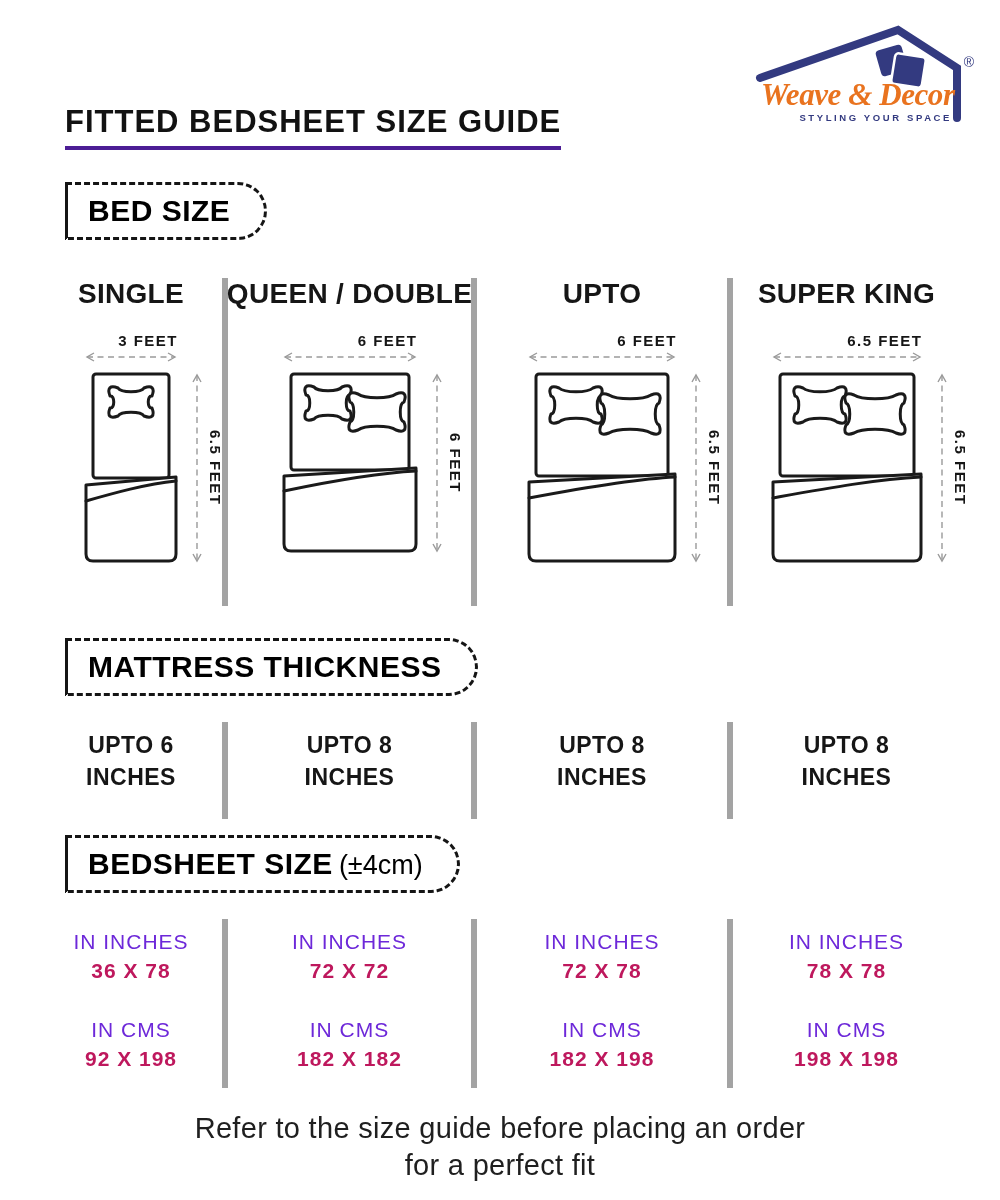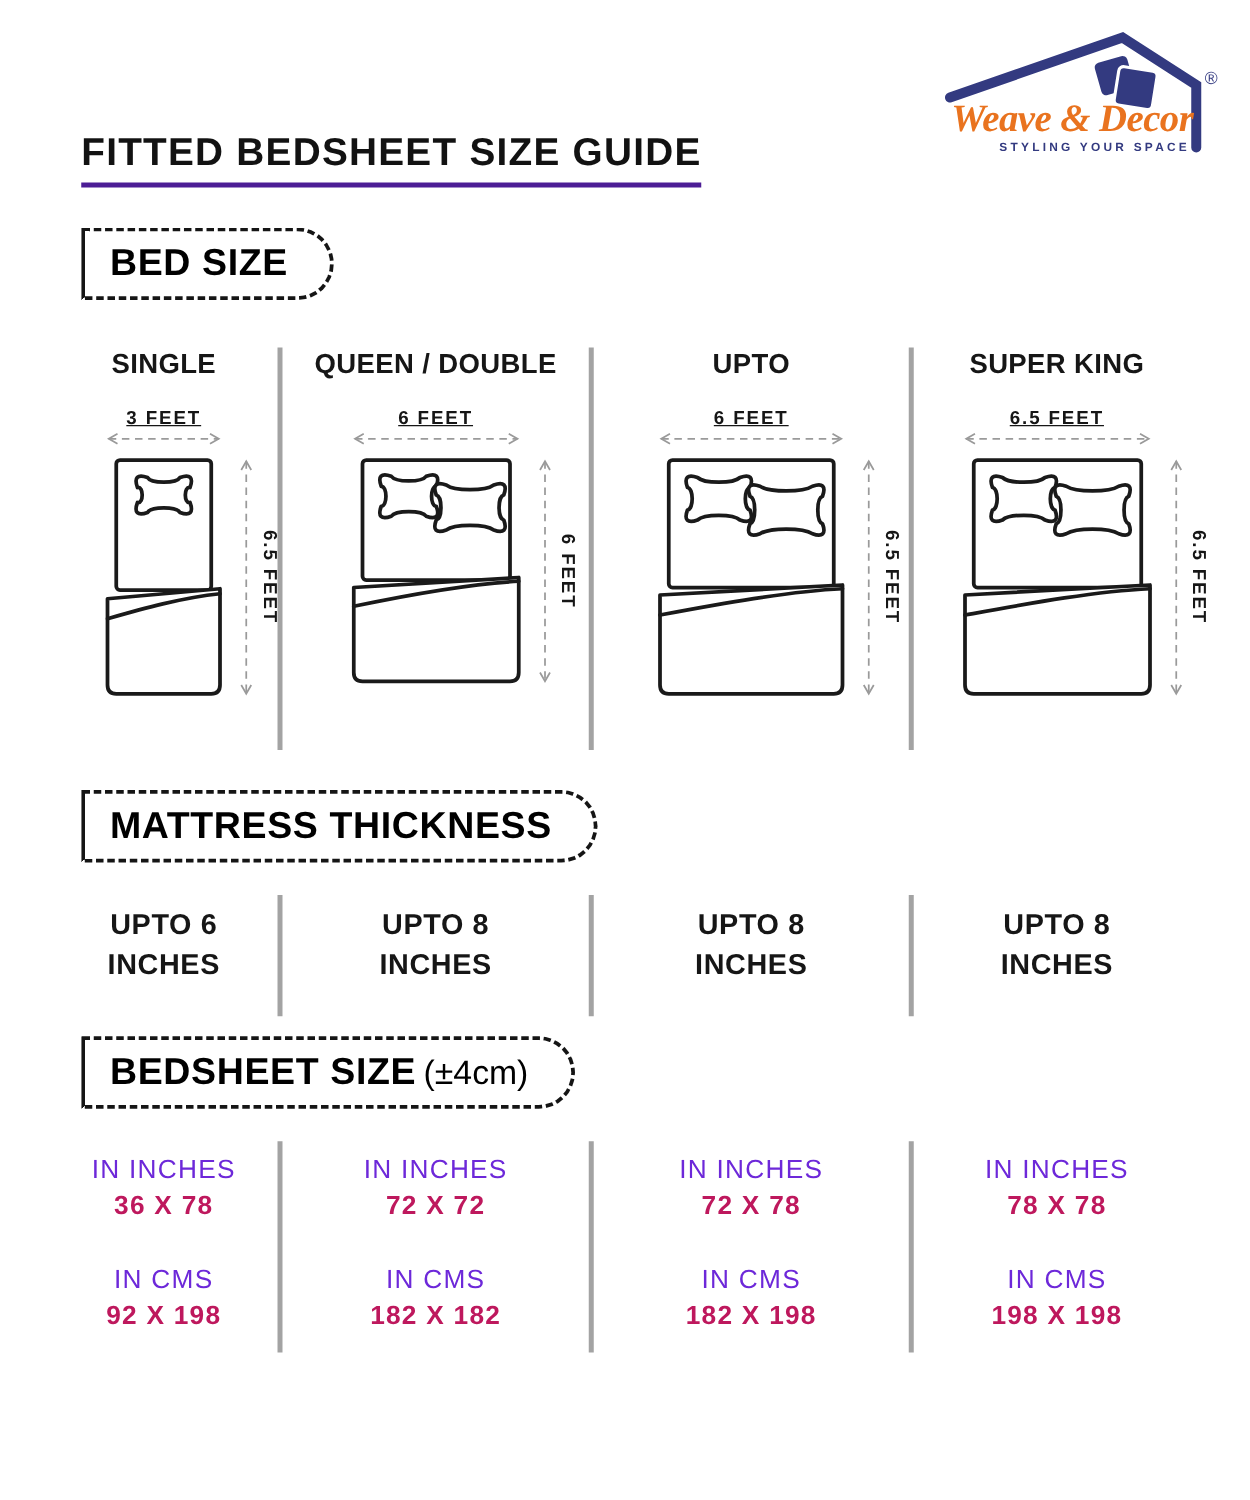--- a/index.html
+++ b/index.html
@@ -22,28 +22,28 @@
   .pill {
     display:inline-block; border:3px dashed #151515; border-left-style:solid;
     border-radius:0 32px 32px 0; padding:9px 34px 9px 20px;
     font-size:30px; font-weight:800; letter-spacing:0.5px; color:#000000; white-space:nowrap;
   }
   .pill .tolerance { font-weight:400; font-size:27px; letter-spacing:0; margin-left:6px; }
 
   
   .grid { display:grid; grid-template-columns:182px 249px 256px 233px; margin:0 40px; }
   .grid .cell { text-align:center; }
-  .grid .cell + .cell { border-left:4px solid #a3a3a3; }
+  .grid .cell + .cell { border-left:6px solid #a3a3a3; }
 
   
   .grid-beds { margin-top:38px; }
   .grid-beds .cell { display:flex; flex-direction:column; align-items:center; padding-bottom:42px; }
-  .bed-name { font-size:22px; font-weight:700; letter-spacing:0.3px; margin-bottom:22px; white-space:nowrap; }
+  .bed-name { font-size:28px; font-weight:700; letter-spacing:0.3px; margin-bottom:22px; white-space:nowrap; }
   .bed-fig { display:inline-block; }
-  .dim-label { font-size:15px; font-weight:700; letter-spacing:1.5px; text-align:center; margin-bottom:2px; white-space:nowrap;text-decoration:underline; }
+  .dim-label { font-size:15px; font-weight:700; letter-spacing:1.5px; text-align:right; margin-bottom:2px; white-space:nowrap; }
   .h-arrow { display:block; margin:0 auto 9px; }
   .bed-wrap { position:relative; display:block; }
   .bed-wrap svg.bed { display:block; }
   .dim-v { position:absolute; top:0; left:100%; margin-left:13px; height:100%; display:flex; align-items:center; }
   .dim-label-v { writing-mode:vertical-rl; font-size:15px; font-weight:700; letter-spacing:1.5px; margin-left:4px; white-space:nowrap; }
   .ln { fill:#fff; stroke:#1a1a1a; stroke-width:3; stroke-linejoin:round; }
   .ln-open { fill:none; stroke:#1a1a1a; stroke-width:3; stroke-linecap:round; }
   .arrow-ln { stroke:#9a9a9a; stroke-width:1.4; fill:none; }
 
   
@@ -284,14 +284,18 @@
         <div class="size-label">IN INCHES</div>
         <div class="size-value">78 X 78</div>
       </div>
       <div class="size-group">
         <div class="size-label">IN CMS</div>
         <div class="size-value">198 X 198</div>
       </div>
     </div>
   </div>
 
+  <div class="footer">
+    <div>Refer to the size guide before placing an order</div>
+    <div>for a perfect fit</div>
+  </div>
 
 </div>
 
 </body></html>

